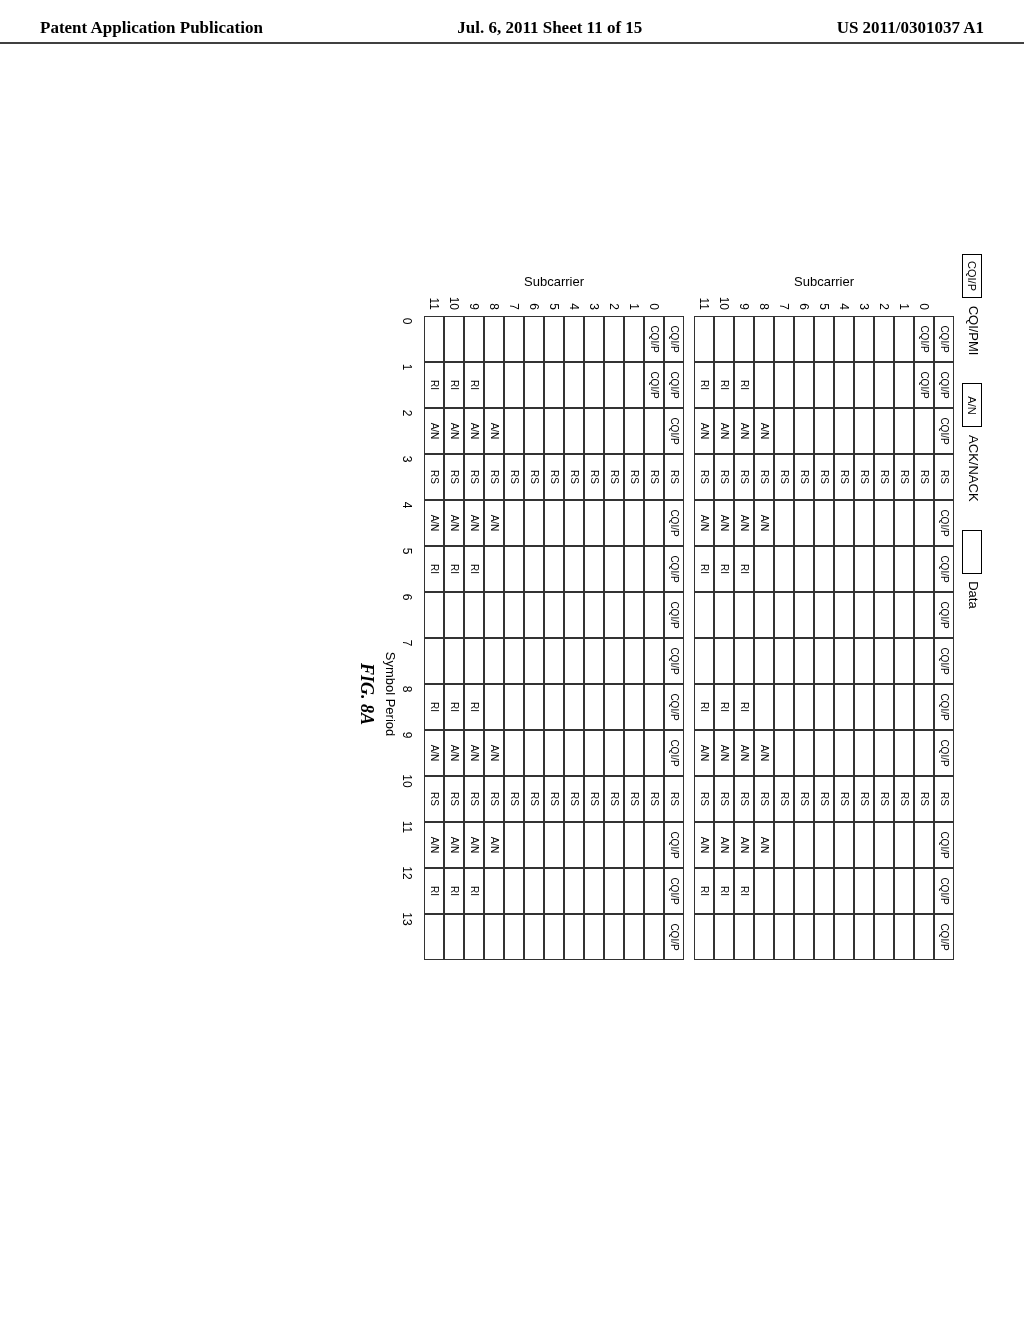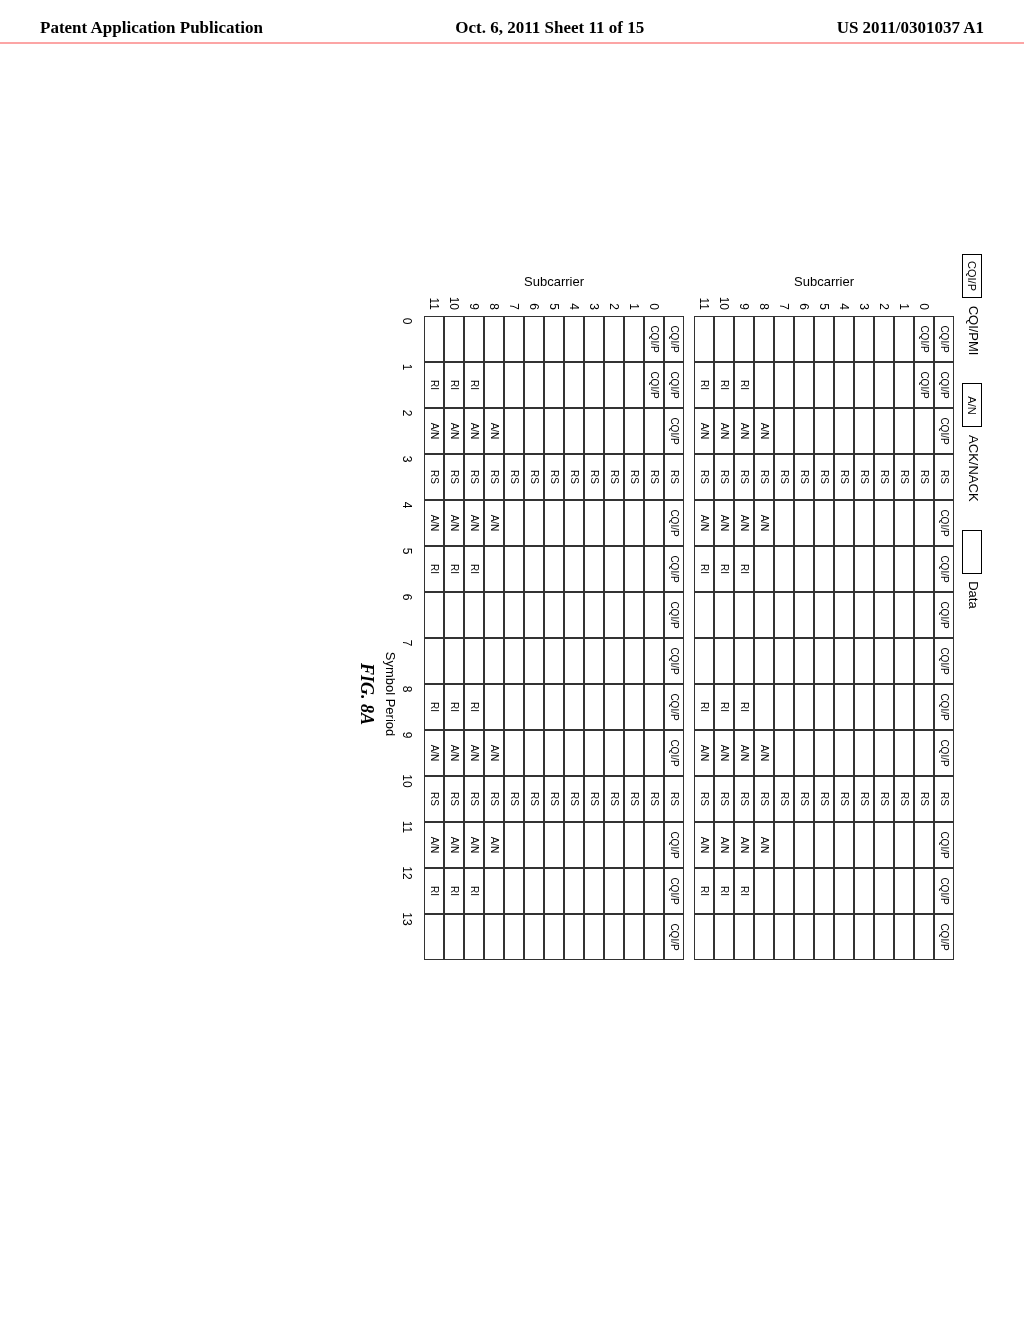--- a/index.html
+++ b/index.html
@@ -6,21 +6,21 @@
     font-family: "Times New Roman", serif;
     background: #fff;
     margin: 0;
     padding: 0;
     width: 1024px;
   }
   .page-header {
     display: flex;
     justify-content: space-between;
     align-items: flex-end;
-    border-bottom: 2px solid #fca5a5;
+    border-bottom: 2px solid #404040;
     padding: 18px 40px 4px 40px;
     font-size: 17px;
     font-weight: bold;
   }
   .figure-area {
     position: relative;
     width: 900px;
     margin: 60px auto 0 auto;
     height: 1100px;
     transform: rotate(90deg) translate(140px, -80px);
@@ -109,21 +109,21 @@
     font-size: 18px;
     margin-top: 6px;
     font-family: "Times New Roman", serif;
   }
 </style>
 </head>
 <body>
 
 <div class="page-header">
   <span>Patent Application Publication</span>
-  <span>Oct. 6, 2011   Sheet 11 of 15</span>
+  <span>Jul. 6, 2011   Sheet 11 of 15</span>
   <span>US 2011/0301037 A1</span>
 </div>
 
 <div class="figure-area">
 
   <div class="legend">
     <span>
       <span class="cell-sample">CQI/P</span>
       <span class="lbl">CQI/PMI</span>
     </span>

